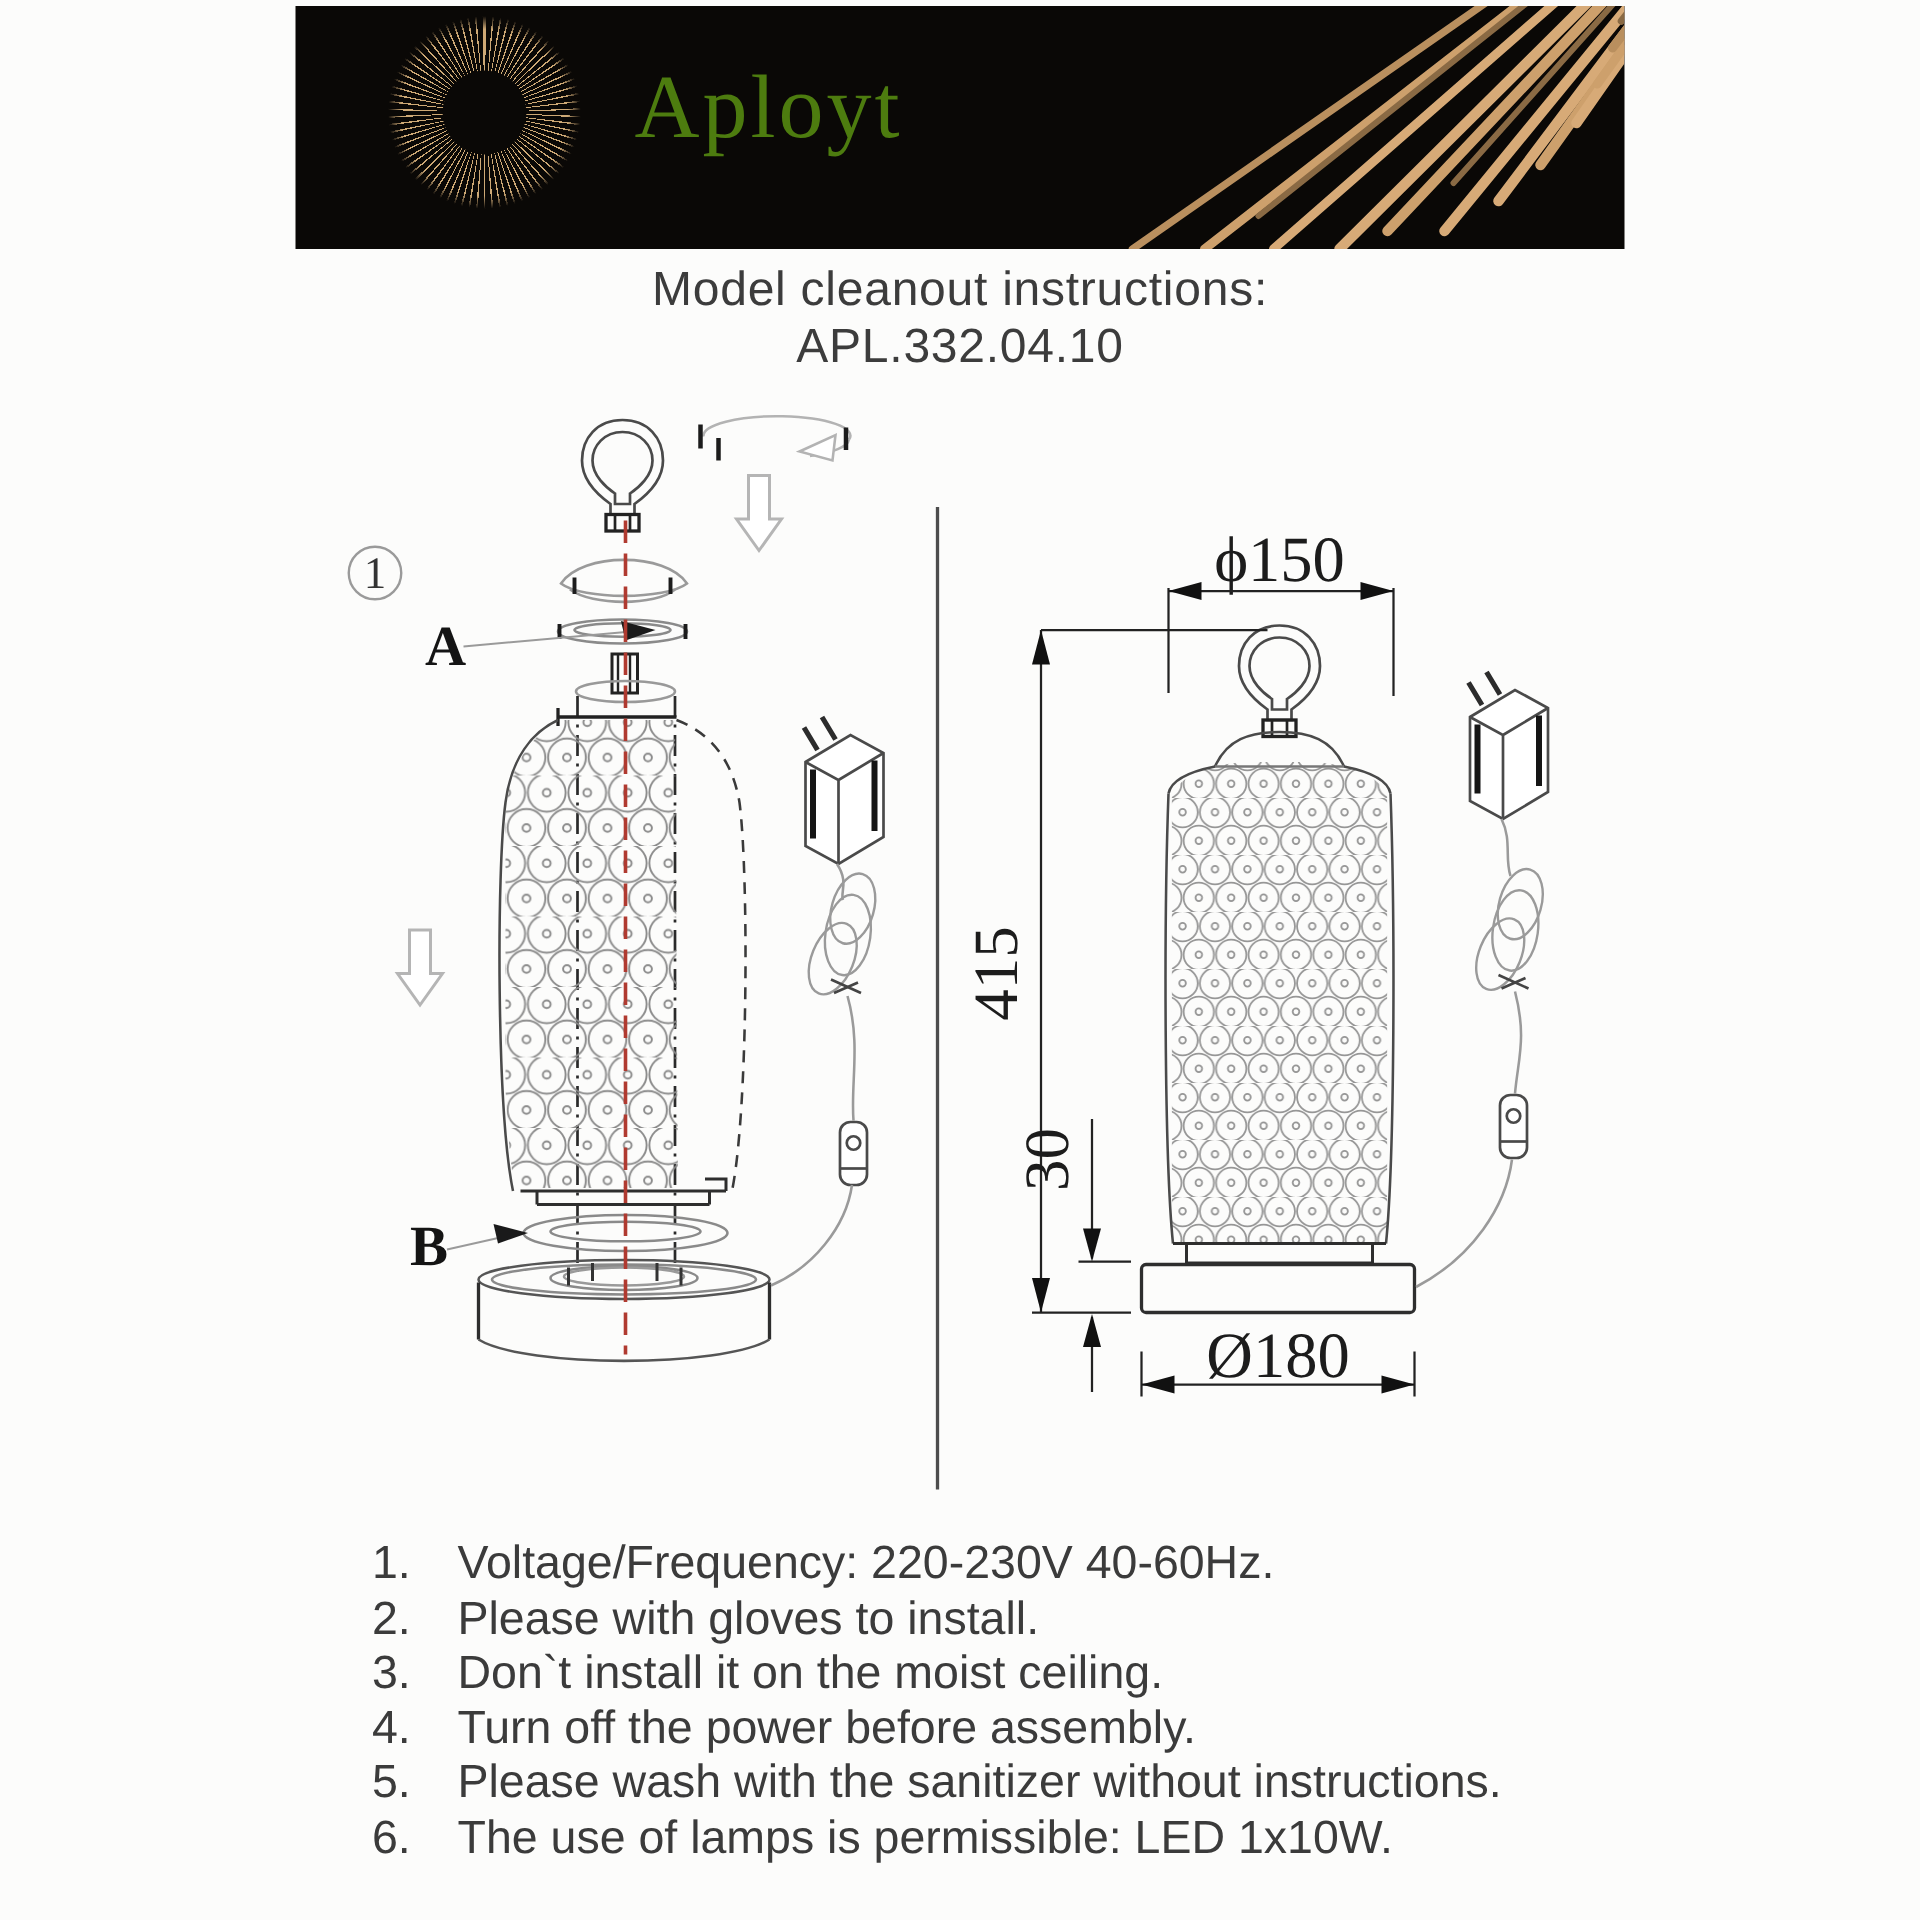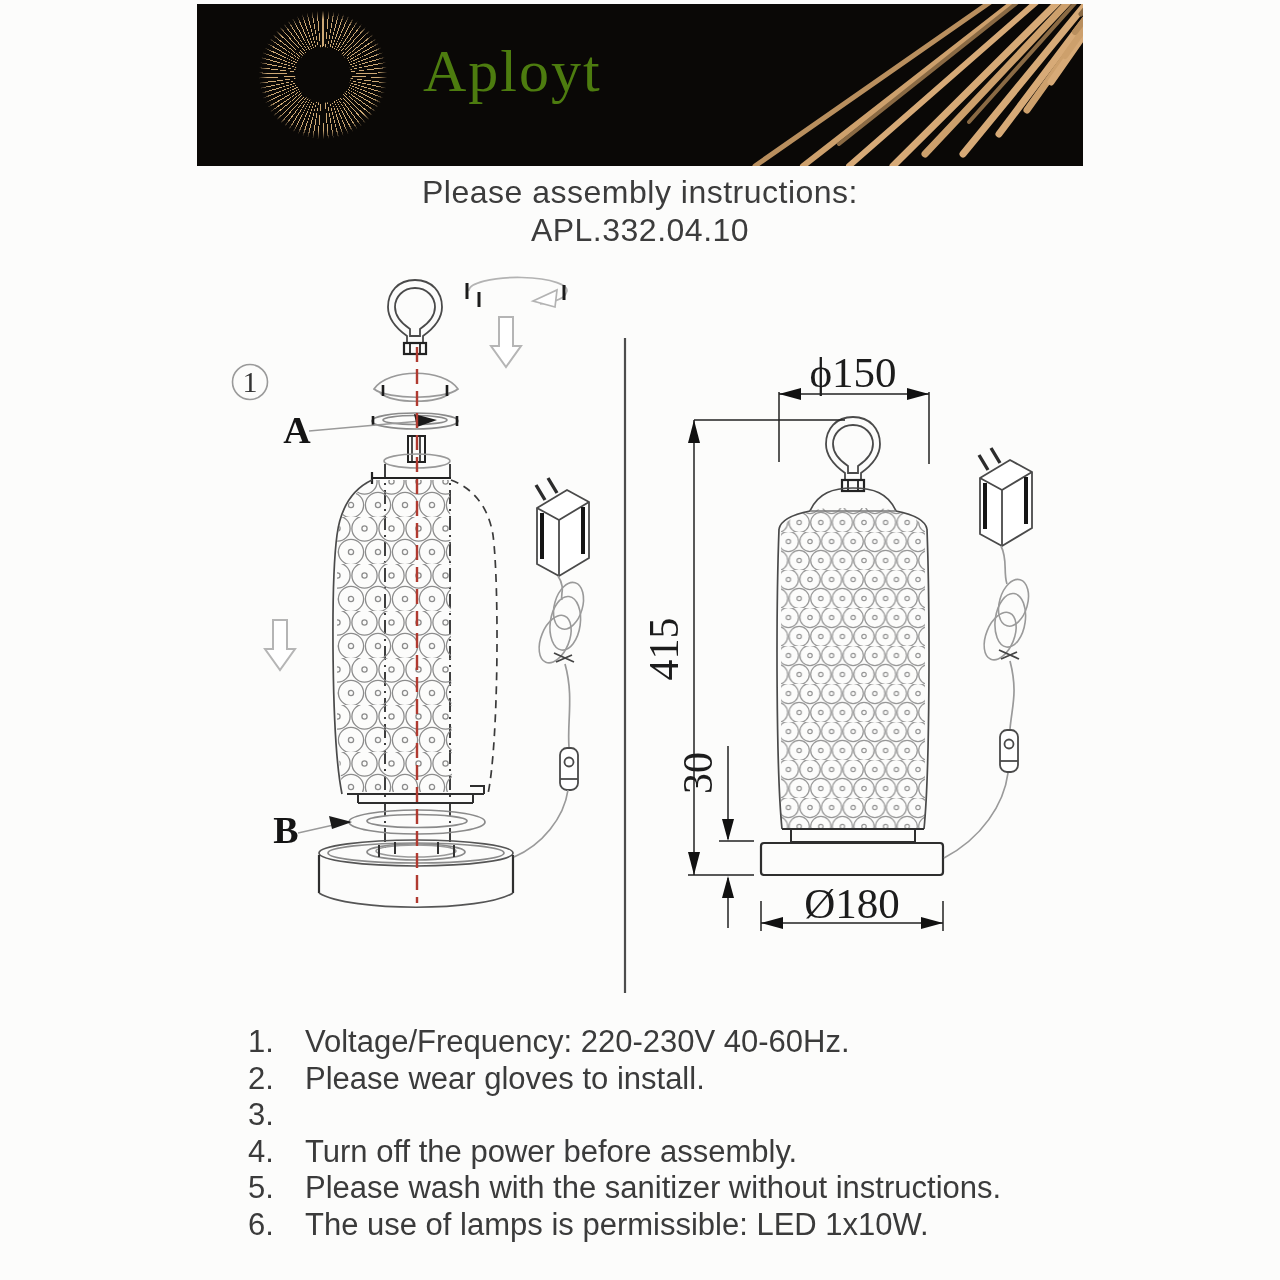--- a/index.html
+++ b/index.html
@@ -57,21 +57,21 @@
         <line x1="554" y1="-160" x2="336" y2="130" stroke="#d7aa77" stroke-width="7"></line>
         <line x1="554" y1="-160" x2="364" y2="106" stroke="#cda06c" stroke-width="7"></line>
         <line x1="554" y1="-160" x2="388" y2="78" stroke="#d7aa77" stroke-width="7"></line>
         <line x1="554" y1="-160" x2="402" y2="52" stroke="#cda06c" stroke-width="6"></line>
         <line x1="554" y1="-160" x2="412" y2="28" stroke="#b98f5e" stroke-width="6"></line>
         <line x1="554" y1="-160" x2="418" y2="10" stroke="#8a6a44" stroke-width="5"></line>
       </g>
     </svg>
   </header>
 
-  <div class="title-line">Please assembly instructions:</div>
+  <div class="title-line">Model cleanout instructions:</div>
   <div class="model-code">APL.332.04.10</div>
 
   <svg class="diagrams" viewBox="0 0 1280 1280">
     <defs>
       <pattern id="beadsL" width="27" height="47" patternUnits="userSpaceOnUse">
         <g stroke="#8c8c8c" stroke-width="1.3" fill="none">
           <circle cx="13.5" cy="11.5" r="12.6"></circle>
             <circle cx="13.5" cy="11.5" r="2.6"></circle>
           <circle cx="0" cy="35" r="12.6"></circle>
             <circle cx="0" cy="35" r="2.6"></circle>
@@ -270,24 +270,25 @@
     </g>
   </svg>
 
   <div class="instructions">
     <div class="instr-row">
       <span class="instr-num">1.</span>
       <span class="instr-text">Voltage/Frequency: 220-230V 40-60Hz.</span>
     </div>
     <div class="instr-row">
       <span class="instr-num">2.</span>
-      <span class="instr-text">Please wear gloves to install.</span>
+      <span class="instr-text">Please with gloves to install.</span>
     </div>
     <div class="instr-row">
       <span class="instr-num">3.</span>
+      <span class="instr-text">Don`t install it on the moist ceiling.</span>
     </div>
     <div class="instr-row">
       <span class="instr-num">4.</span>
       <span class="instr-text">Turn off the power before assembly.</span>
     </div>
     <div class="instr-row">
       <span class="instr-num">5.</span>
       <span class="instr-text">Please wash with the sanitizer without instructions.</span>
     </div>
     <div class="instr-row">

